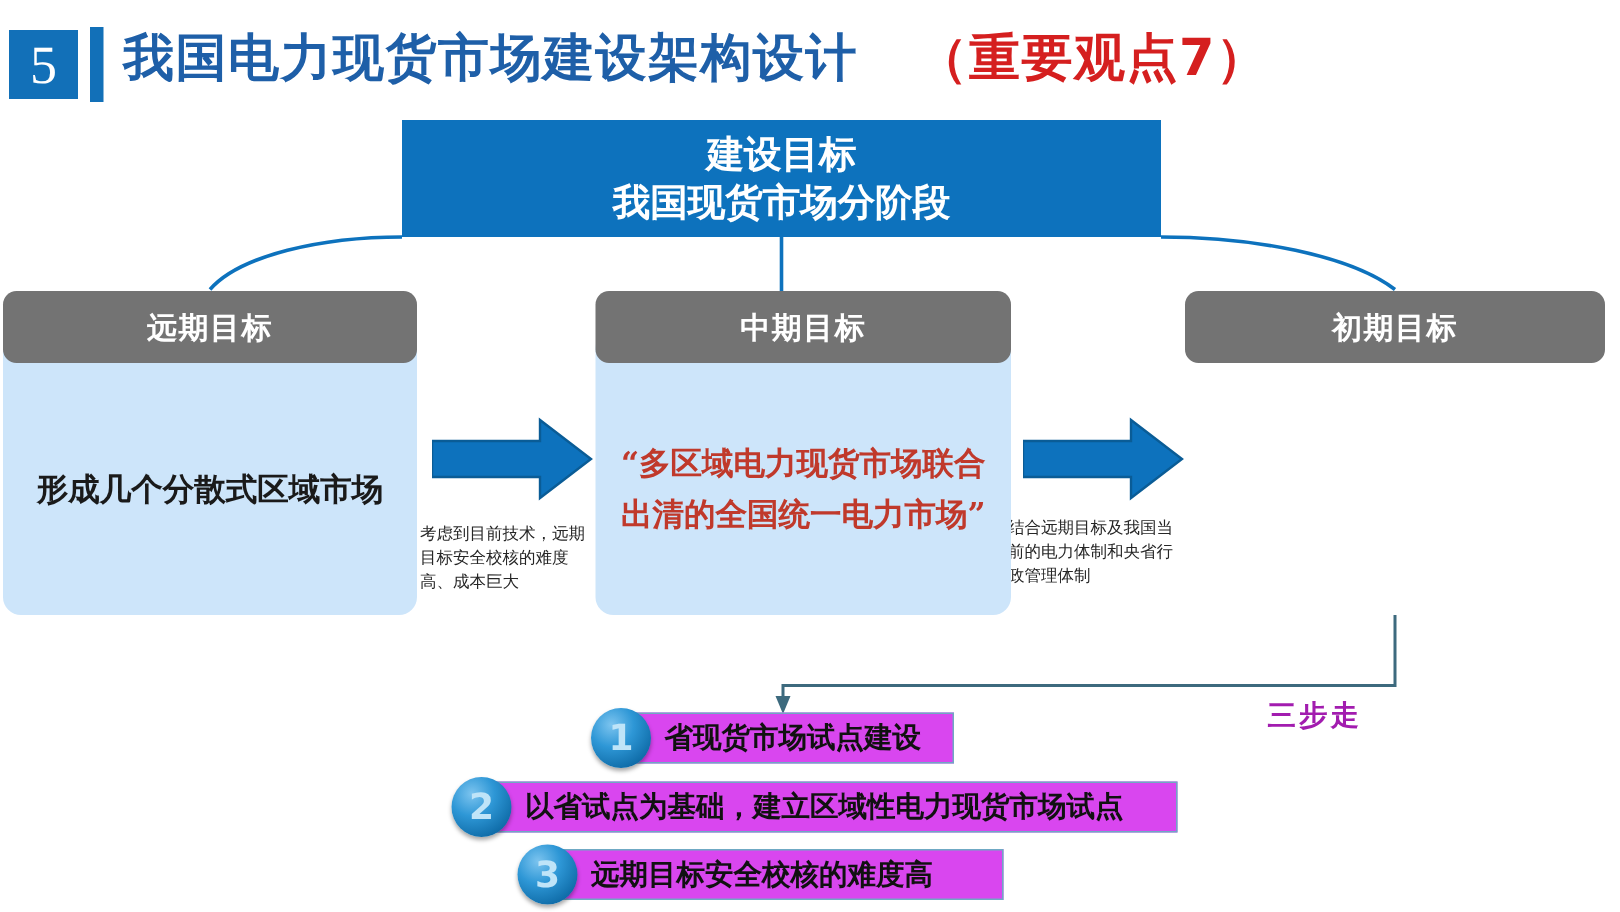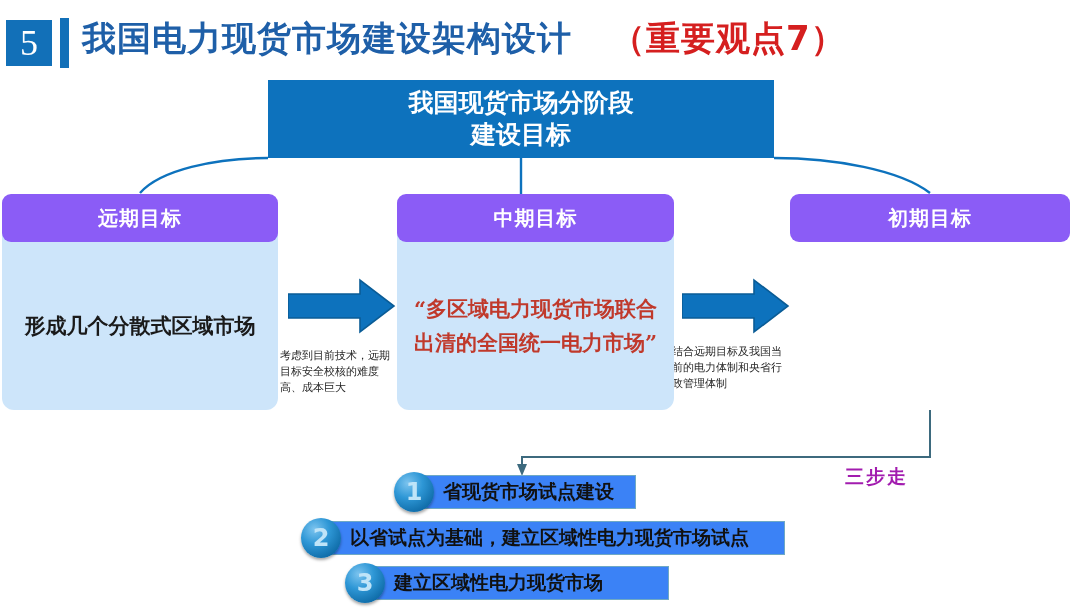--- a/index.html
+++ b/index.html
@@ -37,21 +37,21 @@
     font-family:"DejaVu Sans","Liberation Sans",sans-serif;
   }
 
   
   .wires{position:absolute;left:0;top:0;width:1080px;height:608px;pointer-events:none;}
 
   
   .card{position:absolute;top:194px;height:216px;}
   .card .chead{
     position:relative;height:48px;border-radius:9px;
-    background:#8b5cf6;color:#ffffff;
+    background:#737373;color:#ffffff;
     display:flex;align-items:center;justify-content:center;
     font-size:20px;font-weight:bold;letter-spacing:1px;
     font-family:"DejaVu Sans","Liberation Sans",sans-serif;
     z-index:2;
   }
   .card .cbody{
     position:absolute;left:0;top:26px;width:100%;height:190px;
     border-radius:12px;background:#cde5fa;
     display:flex;align-items:center;justify-content:center;
     padding:32px 14px 10px 14px;box-sizing:border-box;
@@ -89,21 +89,21 @@
     position:absolute;left:0;top:0;width:40px;height:40px;border-radius:50%;
     background:radial-gradient(circle at 34% 28%, #7cc4ef 0%, #2e97d6 38%, #0f6ca8 78%, #0a5d95 100%);
     box-shadow:0 2px 3px rgba(0,0,0,0.35);
     color:#bfe4f8;font-size:24px;font-weight:bold;
     display:flex;align-items:center;justify-content:center;
     font-family:"DejaVu Sans","Liberation Sans",sans-serif;
     z-index:3;
   }
   .step .sbox{
     position:absolute;top:3px;height:34px;
-    border:1px solid #6fa9c4;background:#3b82f6;
+    border:1px solid #6fa9c4;background:#d946ef;
     display:flex;align-items:center;
     padding:0 8px 0 24px;box-sizing:border-box;
     font-size:19px;font-weight:bold;color:#111111;white-space:nowrap;
     font-family:"DejaVu Sans","Liberation Sans",sans-serif;
     z-index:2;
   }
   #step1{left:394px;top:472px;}
   #step1 .sbox{left:24px;width:218px;}
   #step2{left:301px;top:518px;}
   #step2 .sbox{left:24px;width:460px;}
@@ -135,22 +135,22 @@
     <path d="M268,158 C215,158 160,170 140,193" stroke="#0d72bd" stroke-width="2.4" fill="none"></path>
 
     <path d="M774,158 C835,158 900,170 930,193" stroke="#0d72bd" stroke-width="2.4" fill="none"></path>
 
     <path d="M930,410 L930,457 L522,457 L522,468" stroke="#3d6a7e" stroke-width="2" fill="none"></path>
     <polygon points="522,476 517,464 527,464" fill="#3d6a7e"></polygon>
   </svg>
 
   <div class="top-box">
     <div>
+      <div>建设目标</div>
       <div>我国现货市场分阶段</div>
-      <div>建设目标</div>
     </div>
   </div>
 
   <div class="card" id="card1">
     <div class="cbody">
       <div class="ctext">
         <span>形成几个分散式区域市场</span><br>
       </div>
     </div>
     <div class="chead">远期目标</div>
@@ -179,19 +179,19 @@
 
   <div class="step" id="step1">
     <div class="sbox">省现货市场试点建设</div>
     <div class="circle">1</div>
   </div>
   <div class="step" id="step2">
     <div class="sbox">以省试点为基础，建立区域性电力现货市场试点</div>
     <div class="circle">2</div>
   </div>
   <div class="step" id="step3">
-    <div class="sbox">建立区域性电力现货市场</div>
+    <div class="sbox">远期目标安全校核的难度高</div>
     <div class="circle">3</div>
   </div>
 
   <div class="threestep">三步走</div>
 
 </div>
 
 </body></html>

